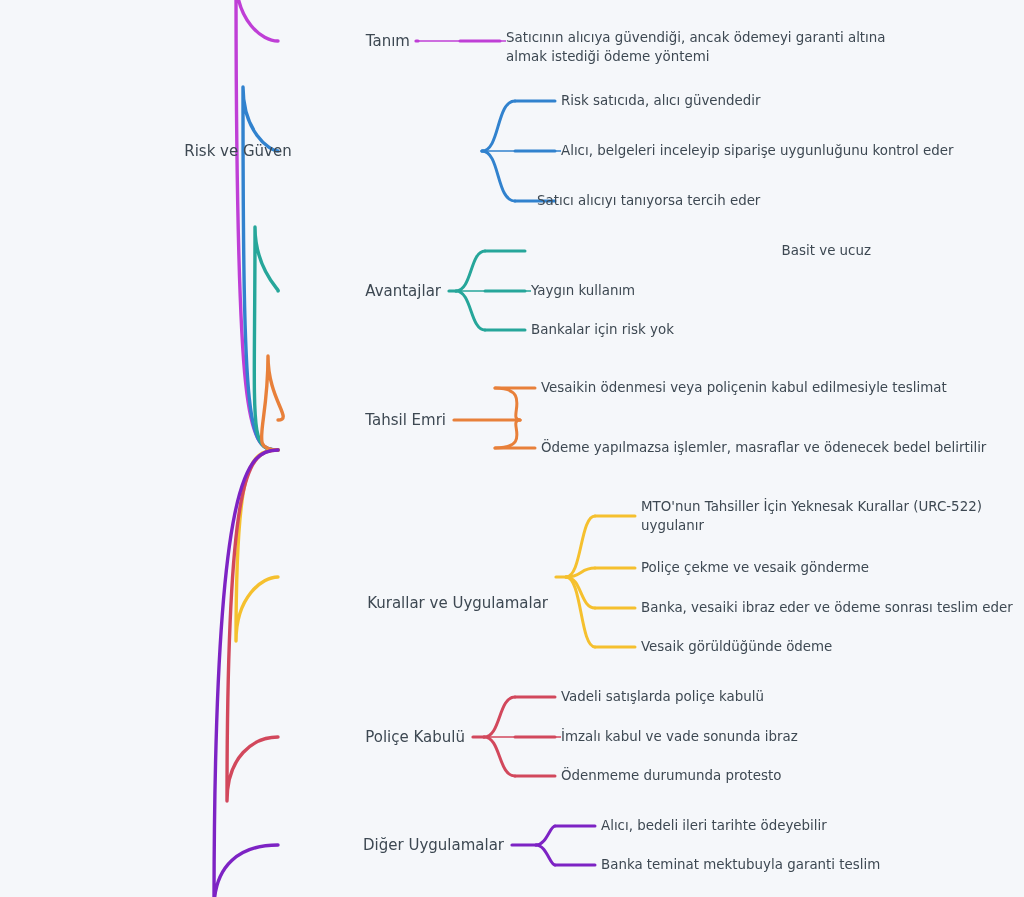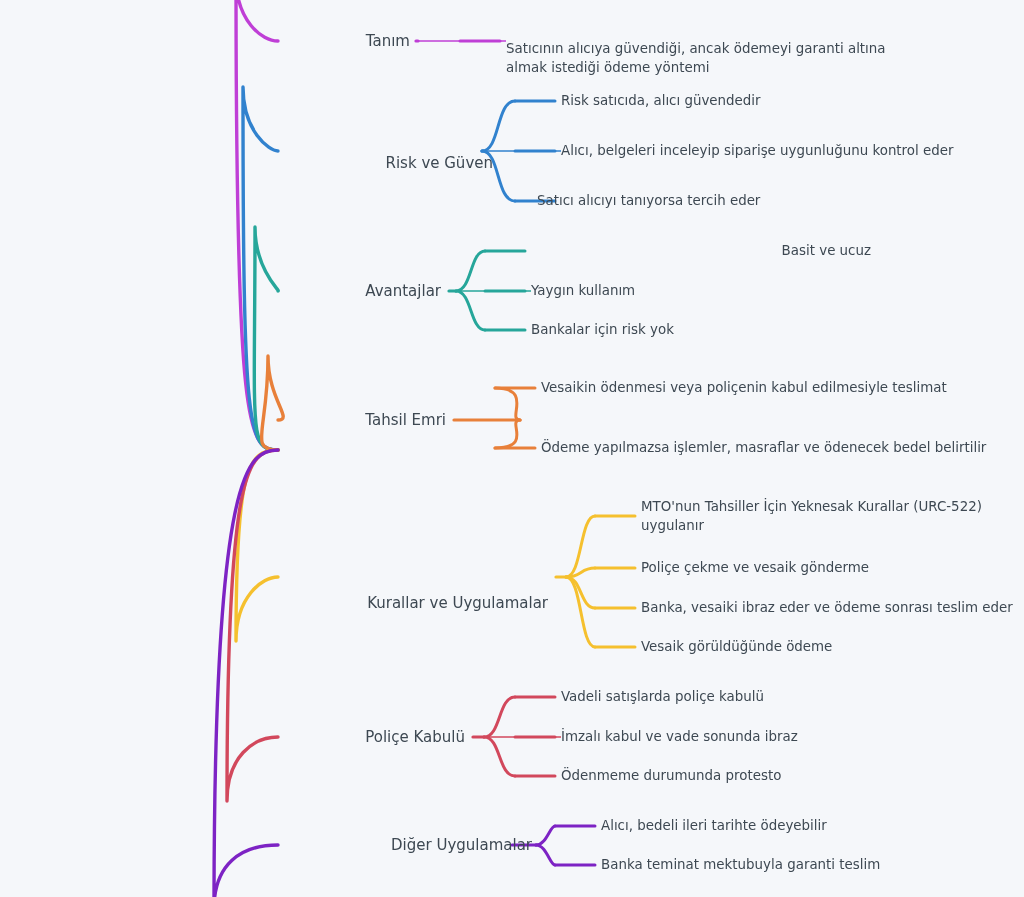--- a/index.html
+++ b/index.html
@@ -117,38 +117,38 @@
       <path d="M 512 845 L 536 845" stroke="#7d23c4" stroke-width="3.2" fill="none" stroke-linecap="round" stroke-linejoin="round"></path>
       <path d="M 536 845 C 546.45 845, 550 826, 555 826" stroke="#7d23c4" stroke-width="3" fill="none" stroke-linecap="round" stroke-linejoin="round"></path>
       <path d="M 555 826 L 595 826" stroke="#7d23c4" stroke-width="3" fill="none" stroke-linecap="round" stroke-linejoin="round"></path>
       <path d="M 536 845 C 546.45 845, 550 865, 555 865" stroke="#7d23c4" stroke-width="3" fill="none" stroke-linecap="round" stroke-linejoin="round"></path>
       <path d="M 555 865 L 595 865" stroke="#7d23c4" stroke-width="3" fill="none" stroke-linecap="round" stroke-linejoin="round"></path>
     </svg>
 
 
   <div id="labels-layer">
       <div class="branch-label" style="top: 41px; left: 0px; width: 410px; text-align: right;">Tanım</div>
-      <div class="leaf-label two-line" style="left: 506px; top: 58px; width: 400px;">Satıcının alıcıya güvendiği, ancak ödemeyi garanti altına almak istediği ödeme yöntemi</div>
-      <div class="branch-label" style="top: 151px; left: 17px; width: 476px; text-align: right; margin-top: 12px;">Risk ve Güven</div>
+      <div class="leaf-label two-line" style="left: 506px; top: 47px; width: 400px;">Satıcının alıcıya güvendiği, ancak ödemeyi garanti altına almak istediği ödeme yöntemi</div>
+      <div class="branch-label" style="top: 151px; left: 0px; width: 476px; text-align: center;">Risk ve Güven</div>
       <div class="leaf-label" style="left: 561px; top: 101px; width: 380px;">Risk satıcıda, alıcı güvendedir</div>
       <div class="leaf-label two-line" style="left: 561px; top: 151px; width: 400px;">Alıcı, belgeleri inceleyip siparişe uygunluğunu kontrol eder</div>
       <div class="leaf-label" style="left: 537px; top: 201px; width: 380px;">Satıcı alıcıyı tanıyorsa tercih eder</div>
       <div class="branch-label" style="top: 291px; left: 0px; width: 441px; text-align: right;">Avantajlar</div>
       <div class="leaf-label" style="left: 531px; top: 251px; width: 340px; text-align: right;">Basit ve ucuz</div>
       <div class="leaf-label" style="left: 531px; top: 291px; width: 340px;">Yaygın kullanım</div>
       <div class="leaf-label" style="left: 531px; top: 330px; width: 340px;">Bankalar için risk yok</div>
       <div class="branch-label" style="top: 420px; left: 0px; width: 446px; text-align: right;">Tahsil Emri</div>
       <div class="leaf-label two-line" style="left: 541px; top: 388px; width: 420px;">Vesaikin ödenmesi veya poliçenin kabul edilmesiyle teslimat</div>
       <div class="leaf-label two-line" style="left: 541px; top: 448px; width: 470px;">Ödeme yapılmazsa işlemler, masraflar ve ödenecek bedel belirtilir</div>
       <div class="branch-label" style="top: 577px; left: 0px; width: 548px; text-align: right; margin-top: 26px;">Kurallar ve Uygulamalar</div>
       <div class="leaf-label two-line" style="left: 641px; top: 516px; width: 370px;">MTO'nun Tahsiller İçin Yeknesak Kurallar (URC-522) uygulanır</div>
       <div class="leaf-label" style="left: 641px; top: 568px; width: 370px;">Poliçe çekme ve vesaik gönderme</div>
       <div class="leaf-label" style="left: 641px; top: 608px; width: 380px;">Banka, vesaiki ibraz eder ve ödeme sonrası teslim eder</div>
       <div class="leaf-label" style="left: 641px; top: 647px; width: 370px;">Vesaik görüldüğünde ödeme</div>
       <div class="branch-label" style="top: 737px; left: 0px; width: 465px; text-align: right;">Poliçe Kabulü</div>
       <div class="leaf-label" style="left: 561px; top: 697px; width: 380px;">Vadeli satışlarda poliçe kabulü</div>
       <div class="leaf-label" style="left: 561px; top: 737px; width: 380px;">İmzalı kabul ve vade sonunda ibraz</div>
       <div class="leaf-label" style="left: 561px; top: 776px; width: 380px;">Ödenmeme durumunda protesto</div>
-      <div class="branch-label" style="top: 845px; left: 0px; width: 504px; text-align: right; padding-left: 28px;">Diğer Uygulamalar</div>
+      <div class="branch-label" style="top: 845px; left: 0px; width: 504px; text-align: right;">Diğer Uygulamalar</div>
       <div class="leaf-label" style="left: 601px; top: 826px; width: 380px;">Alıcı, bedeli ileri tarihte ödeyebilir</div>
       <div class="leaf-label" style="left: 601px; top: 865px; width: 380px;">Banka teminat mektubuyla garanti teslim</div>
     </div>
 </div>
 
 </body></html>

